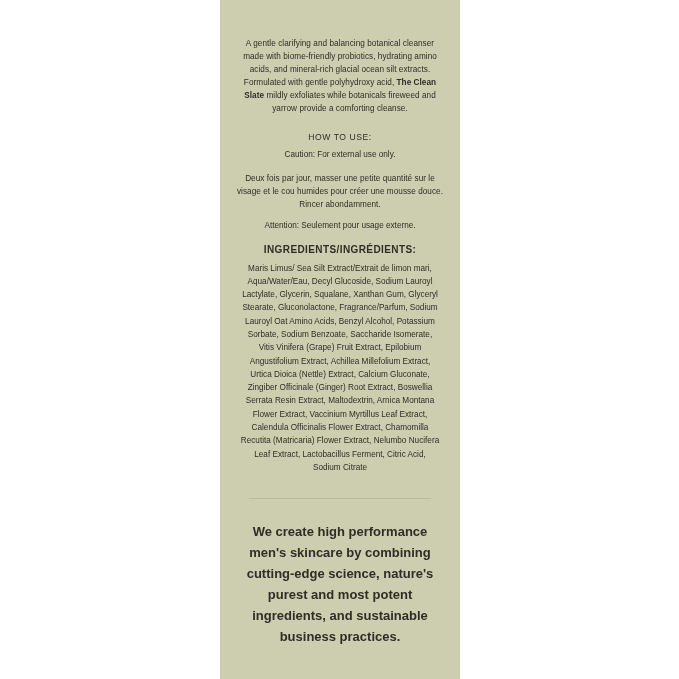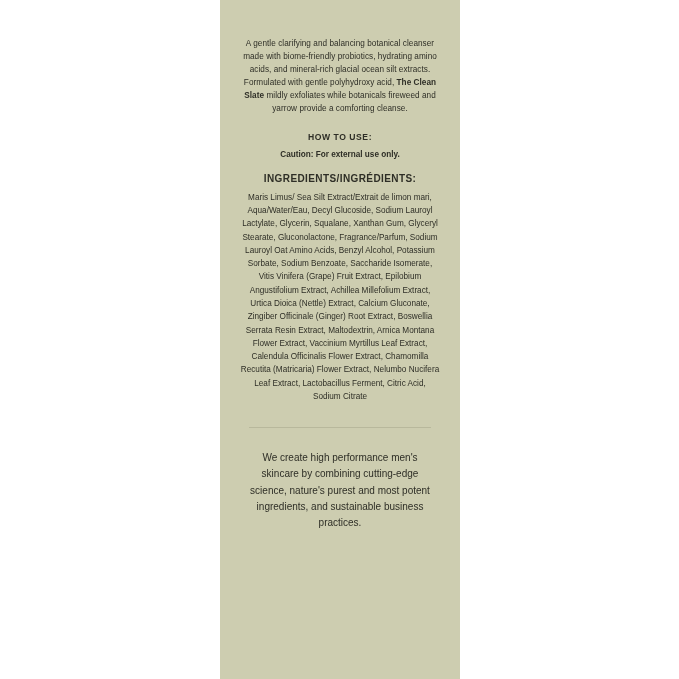--- a/index.html
+++ b/index.html
@@ -37,28 +37,28 @@
     letter-spacing: 0.05px;
     margin: 0 0 9px 0;
   }
   .intro {
     margin-bottom: 16px;
     padding: 0 2px;
   }
   .bold { font-weight: bold; }
   .heading {
     font-size: 8.6px;
-    font-weight: bold;
+    font-weight: normal;
     letter-spacing: 0.55px;
     margin: 11px 0 6px 0;
   }
   .section { margin-bottom: 14px; }
   .caution {
     font-size: 8.2px;
-    font-weight: bold;
+    font-weight: normal;
     margin-top: 8px;
   }
   .ingredients-heading {
     font-size: 10px;
     font-weight: bold;
     letter-spacing: 0.4px;
     margin: 6px 0 7px 0;
   }
   .ingredients-body {
     font-size: 8.2px;
@@ -67,24 +67,25 @@
     margin: 0;
   }
   .rule {
     width: 182px;
     height: 1px;
     background: #b8b89c;
     margin: 24px auto 22px auto;
     border: 0;
   }
   .mission {
-    font-size: 10px;
+    font-size: 13px;
     line-height: 1.62;
     padding: 0 10px;
     margin: 0 0 16px 0;
+    font-weight: bold;
   }
   .certs {
     font-size: 8.2px;
     line-height: 1.62;
     padding: 0 14px;
     margin: 0 0 24px 0;
   }
 </style>
 </head>
 <body>
@@ -93,20 +94,22 @@
   <div class="panel">
 
     <p class="block intro"><span>A gentle clarifying and balancing botanical cleanser made with biome-friendly probiotics, hydrating amino acids, and mineral-rich glacial ocean silt extracts. Formulated with gentle polyhydroxy acid, </span><span class="bold">The Clean Slate</span><span> mildly exfoliates while botanicals fireweed and yarrow provide a comforting cleanse.</span></p>
 
     <div class="section">
       <div class="heading">HOW TO USE:</div>
       <p class="caution">Caution: For external use only.</p>
     </div>
 
     <div class="section">
+      <p class="block">Deux fois par jour, masser une petite quantité sur le visage et le cou humides pour créer une mousse douce. Rincer abondamment.</p>
+      <p class="caution">Attention: Seulement pour usage externe.</p>
     </div>
 
     <div class="section">
       <div class="ingredients-heading">INGREDIENTS/INGRÉDIENTS:</div>
       <p class="ingredients-body">Maris Limus/ Sea Silt Extract/Extrait de limon mari, Aqua/Water/Eau, Decyl Glucoside, Sodium Lauroyl Lactylate, Glycerin, Squalane, Xanthan Gum, Glyceryl Stearate, Gluconolactone, Fragrance/Parfum, Sodium Lauroyl Oat Amino Acids, Benzyl Alcohol, Potassium Sorbate, Sodium Benzoate, Saccharide Isomerate, Vitis Vinifera (Grape) Fruit Extract, Epilobium Angustifolium Extract, Achillea Millefolium Extract, Urtica Dioica (Nettle) Extract, Calcium Gluconate, Zingiber Officinale (Ginger) Root Extract, Boswellia Serrata Resin Extract, Maltodextrin, Arnica Montana Flower Extract, Vaccinium Myrtillus Leaf Extract, Calendula Officinalis Flower Extract, Chamomilla Recutita (Matricaria) Flower Extract, Nelumbo Nucifera Leaf Extract, Lactobacillus Ferment, Citric Acid, Sodium Citrate</p>
     </div>
 
     <hr class="rule">
 
     <p class="mission">We create high performance men's skincare by combining cutting-edge science, nature's purest and most potent ingredients, and sustainable business practices.</p>

